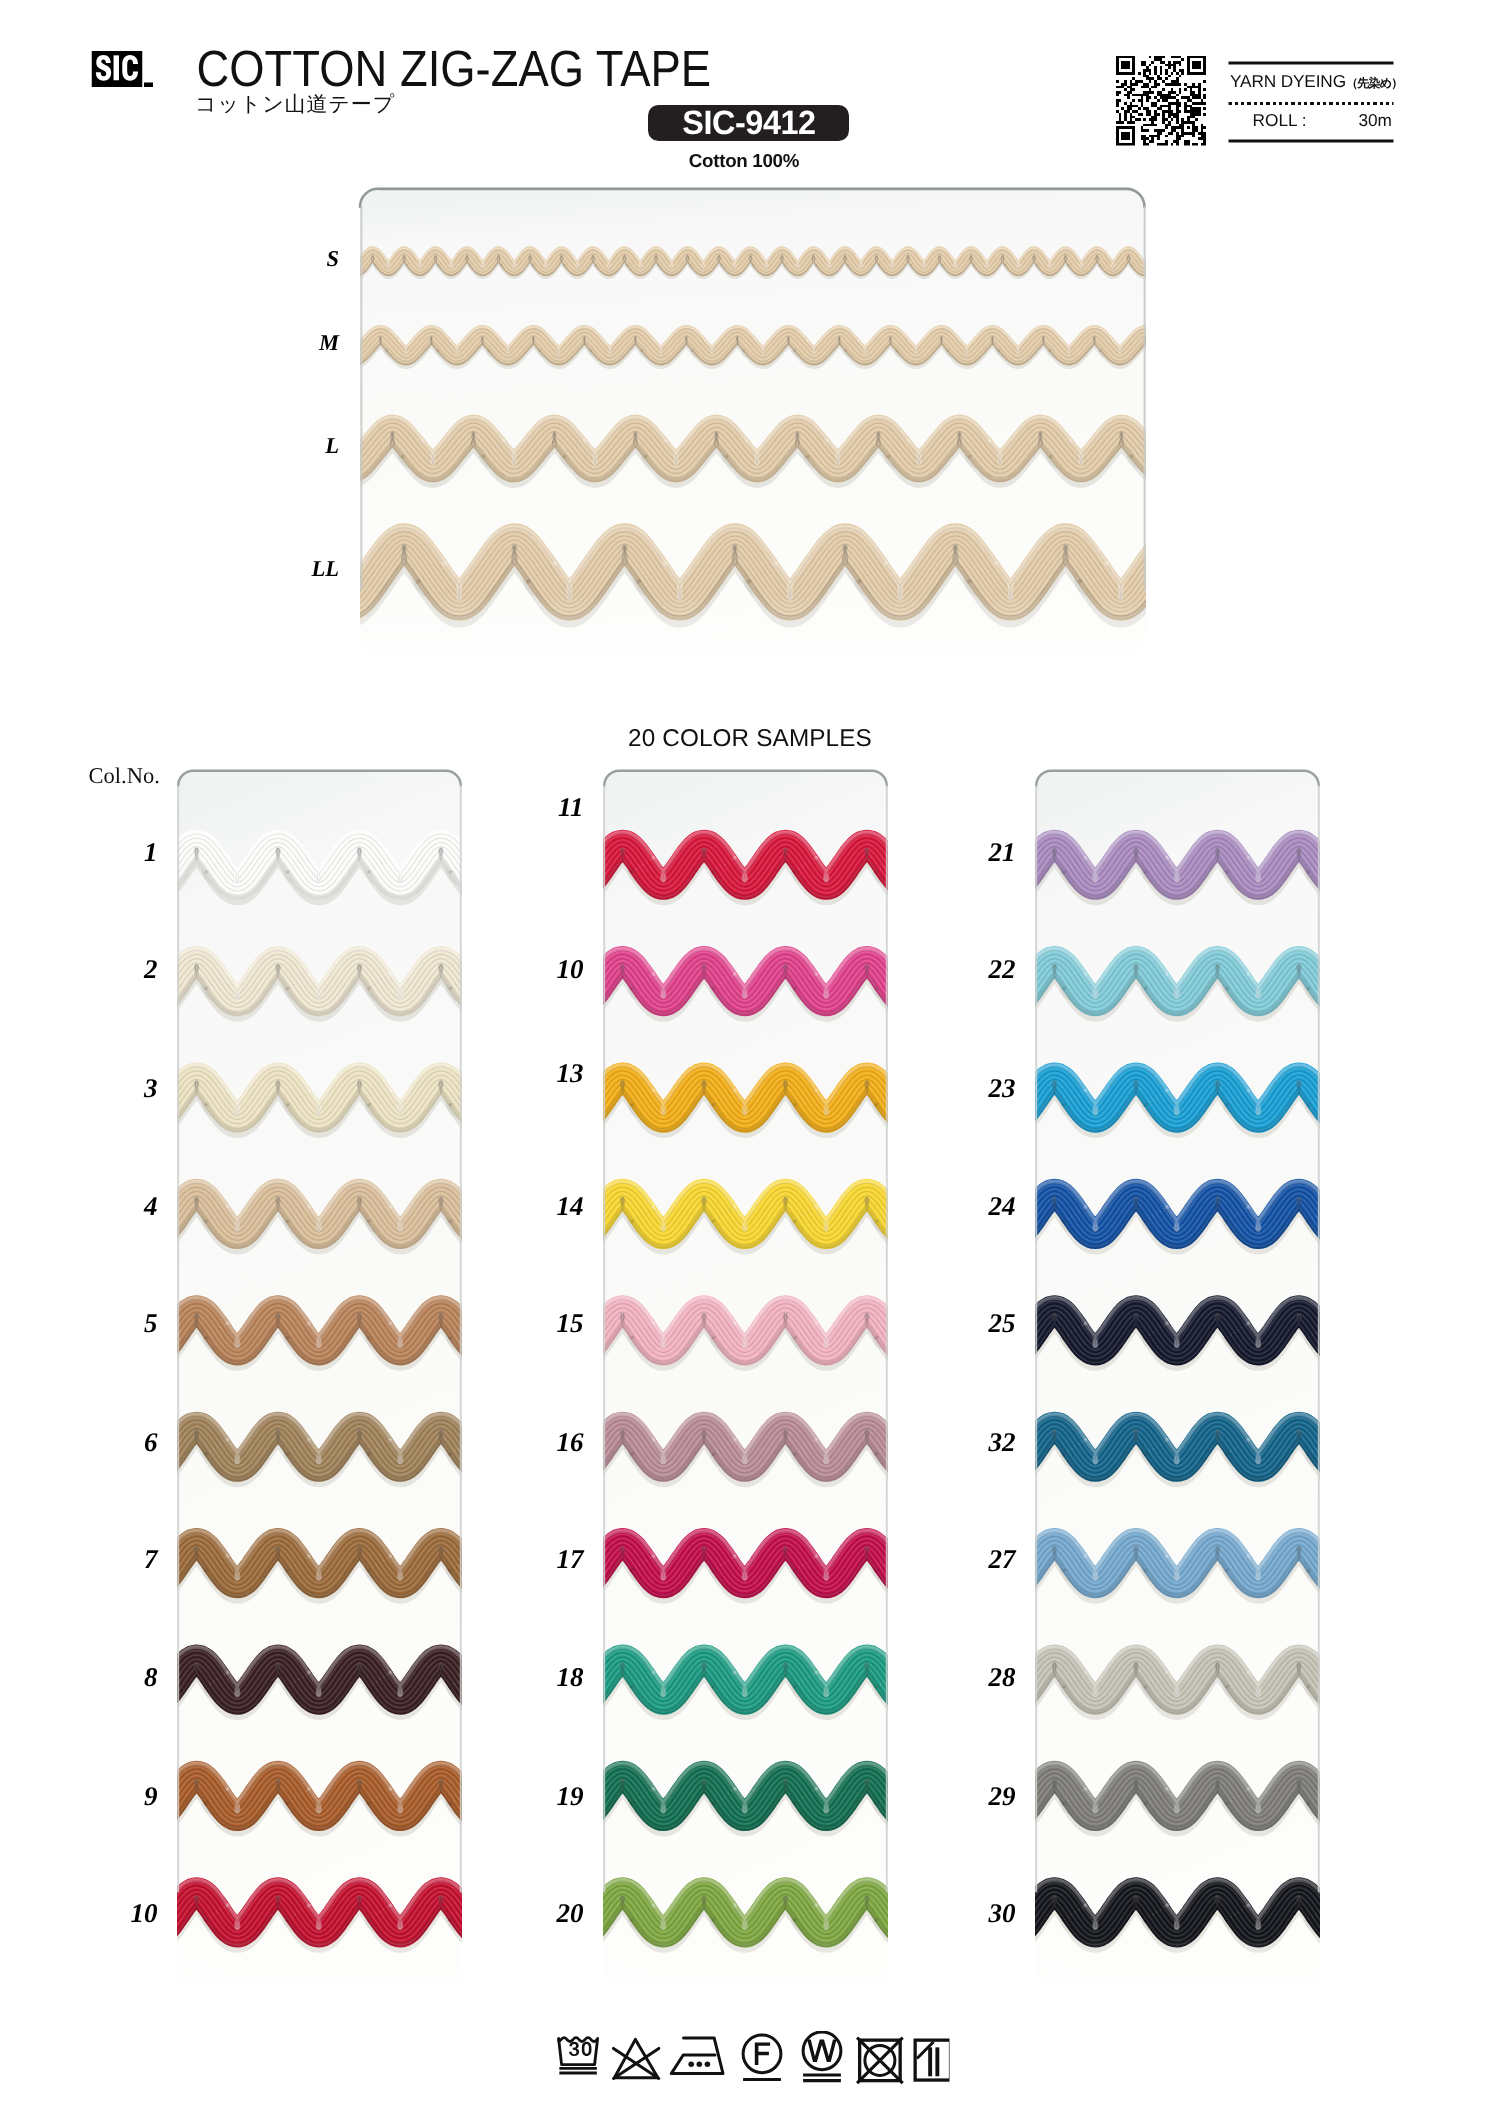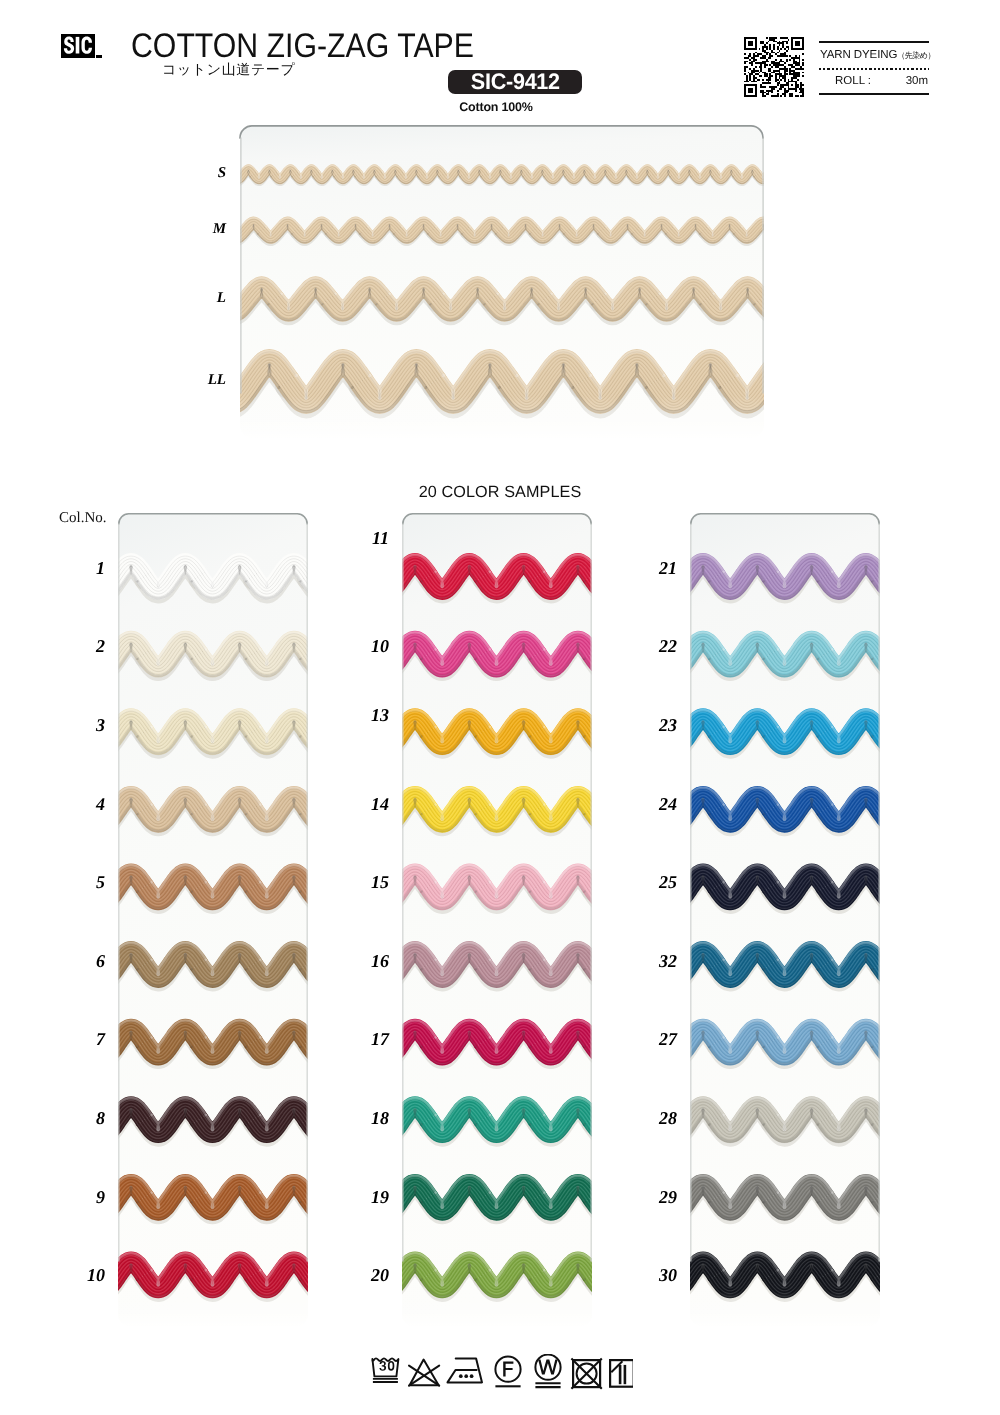--- a/index.html
+++ b/index.html
@@ -9,34 +9,34 @@
 body{width:1000px;height:1415px;position:relative;overflow:hidden;
  font-family:"Liberation Sans",sans-serif;color:#1a1a1a;
  -webkit-font-smoothing:antialiased;text-rendering:geometricPrecision;
  filter:opacity(1);}
 .abs{position:absolute;}
 #logo{left:61px;top:34px;width:34px;height:24px;}
 #logo-tick{left:96px;top:55px;width:6px;height:3px;background:#000;}
 #title{left:131px;top:28.5px;font-size:34px;color:#111;font-weight:400;line-height:1;
  letter-spacing:0px;transform:scaleX(0.89);transform-origin:left top;white-space:nowrap;}
 #subtitle{left:130px;top:62.5px;font-size:14px;letter-spacing:0.6px;color:#111;
- font-family:"DejaVu Sans",sans-serif;line-height:1;white-space:nowrap;margin-left:32px;}
+ font-family:"DejaVu Sans",sans-serif;line-height:1;white-space:nowrap;}
 #code-badge{left:432px;top:70px;width:134px;height:24px;background:#231f20;border-radius:7px;
  color:#fff;font-weight:bold;font-size:22.5px;display:flex;align-items:center;justify-content:center;
- overflow:hidden;margin-left:16px;}
+ overflow:hidden;}
 #code-badge span{display:inline-block;transform:scaleX(0.96);letter-spacing:-0.3px;}
 #material{left:429px;top:99.5px;width:134px;text-align:center;font-size:12.5px;font-weight:bold;color:#111;letter-spacing:-0.2px;}
 #qr{left:744px;top:37px;width:60px;height:60px;}
 #spec{left:819px;top:41px;width:110px;height:54px;}
 .spec-rule{position:absolute;left:0;width:110px;height:2.2px;background:#111;}
 .spec-dots{position:absolute;left:0;width:110px;height:2.2px;
  background-image:repeating-linear-gradient(to right,#111 0 2.2px,transparent 2.2px 4.2px);}
 #dyeing{position:absolute;left:1px;top:8px;font-size:11.5px;font-weight:400;color:#111;
  white-space:nowrap;letter-spacing:-0.1px;}
-#dyeing .jp{font-family:"DejaVu Sans",sans-serif;font-size:8px;font-weight:normal;
+#dyeing .jp{font-family:"DejaVu Sans",sans-serif;font-size:8px;font-weight:bold;
  letter-spacing:-0.5px;position:relative;top:-0.5px;}
 #roll-label{position:absolute;left:16px;top:34px;font-size:11.5px;font-weight:400;color:#111;}
 #roll-value{position:absolute;right:1px;top:34px;font-size:11.5px;font-weight:400;color:#111;}
 .size-label{position:absolute;font-family:"Liberation Serif",serif;font-style:italic;
  font-weight:bold;font-size:15px;color:#000;text-align:right;width:40px;}
 #samples-title{left:0;top:483px;width:1000px;text-align:center;font-size:16.2px;
  font-weight:400;color:#111;letter-spacing:0.1px;}
 #colno{left:59px;top:510px;font-size:15px;color:#111;letter-spacing:0px;font-family:Liberation Serif, serif;}
 .swnum{position:absolute;font-family:"Liberation Serif",serif;font-style:italic;
  font-weight:bold;font-size:18px;color:#000;text-align:right;width:40px;line-height:1;}

